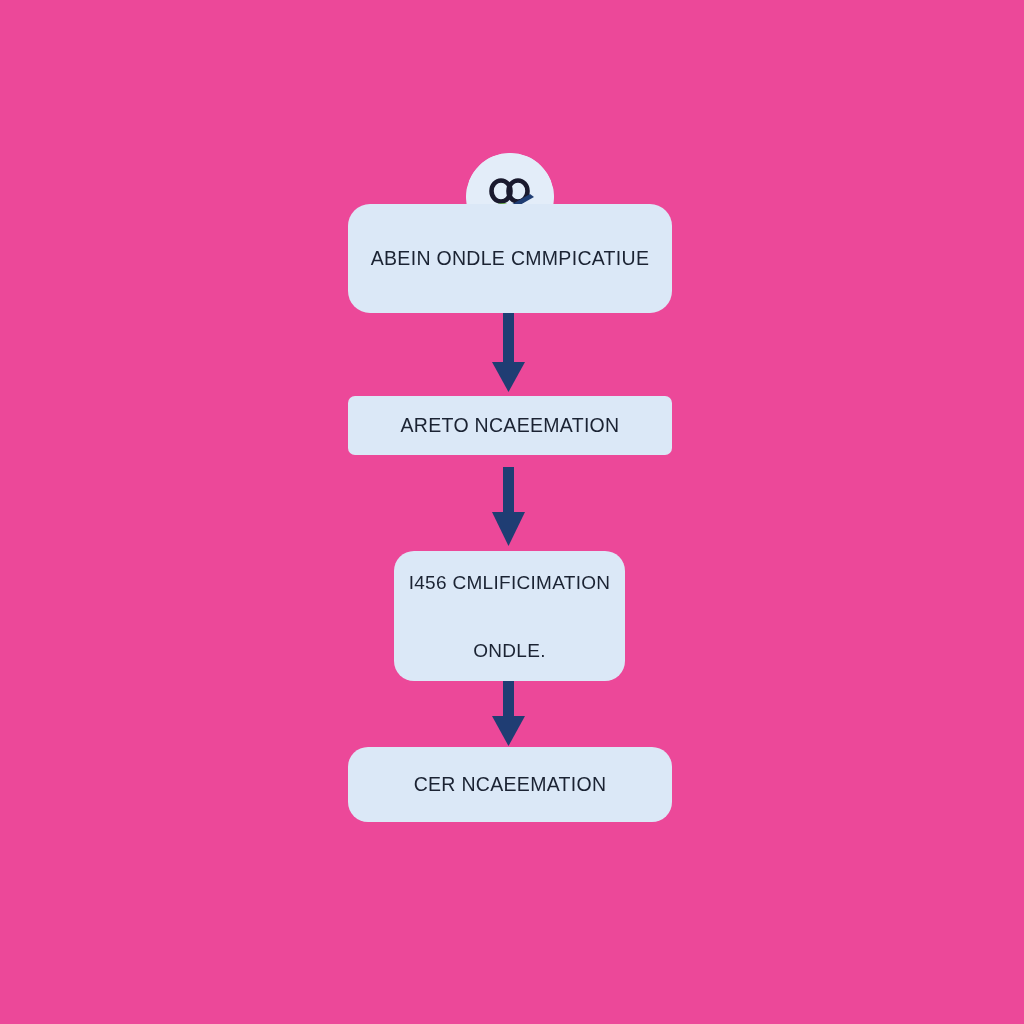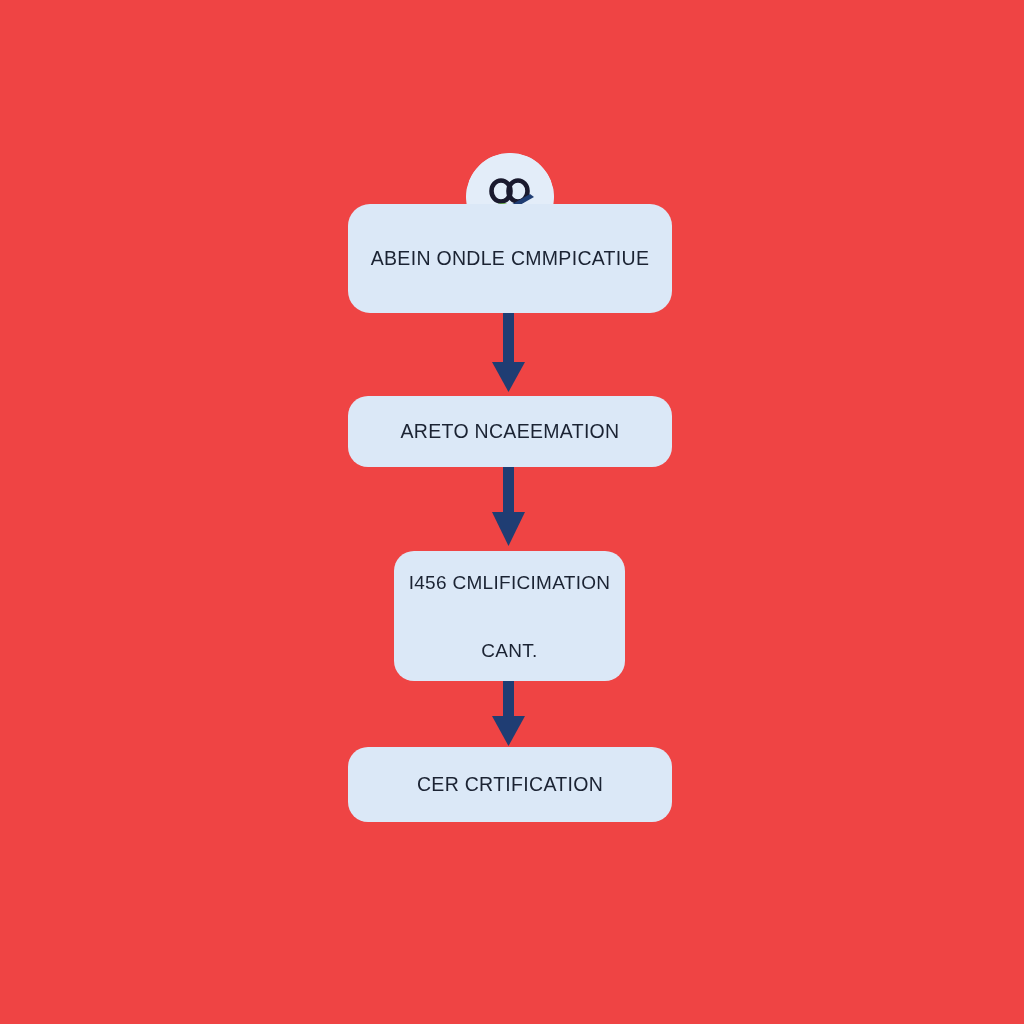--- a/index.html
+++ b/index.html
@@ -14,21 +14,21 @@
     overflow: hidden;
     position: relative;
   }
 
   #canvas {
     position: absolute;
     left: 0;
     top: 0;
     width: 1024px;
     height: 1024px;
-    background: #ef4444;
+    background: #ec4899;
   }
 
   
   .logo-wrap {
     position: absolute;
     left: 466px;
     top: 153px;
     width: 88px;
     height: 88px;
     border-radius: 50%;
@@ -58,21 +58,21 @@
   .node-text {
     color: #1b2333;
     text-align: center;
     font-size: 19.5px;
     line-height: 31px;
     letter-spacing: 0.3px;
     white-space: nowrap;
   }
 
   #node-0 { left: 348px; top: 204px;  width: 324px; height: 109px; }
-  #node-1 { left: 348px; top: 396px;  width: 324px; height: 71px;  border-radius: 20px; }
+  #node-1 { left: 348px; top: 396px;  width: 324px; height: 59px;  border-radius: 7px; }
   #node-2 { left: 394px; top: 551px;  width: 231px; height: 130px; border-radius: 20px; gap: 37px; }
   #node-3 { left: 348px; top: 747px;  width: 324px; height: 75px;  border-radius: 20px; }
 
   #node-2 .node-text { font-size: 19px; line-height: 31px; }
 
   
   .arrow {
     position: absolute;
     left: 0;
     top: 0;
@@ -118,20 +118,20 @@
   <div class="node" id="node-0">
     <div class="node-text">ABEIN ONDLE CMMPICATIUE</div>
   </div>
 
   <div class="node" id="node-1">
     <div class="node-text">ARETO NCAEEMATION</div>
   </div>
 
   <div class="node" id="node-2">
     <div class="node-text">I456 CMLIFICIMATION</div>
-    <div class="node-text">CANT.</div>
+    <div class="node-text">ONDLE.</div>
   </div>
 
   <div class="node" id="node-3">
-    <div class="node-text">CER CRTIFICATION</div>
+    <div class="node-text">CER NCAEEMATION</div>
   </div>
 
 </div>
 
 </body></html>

